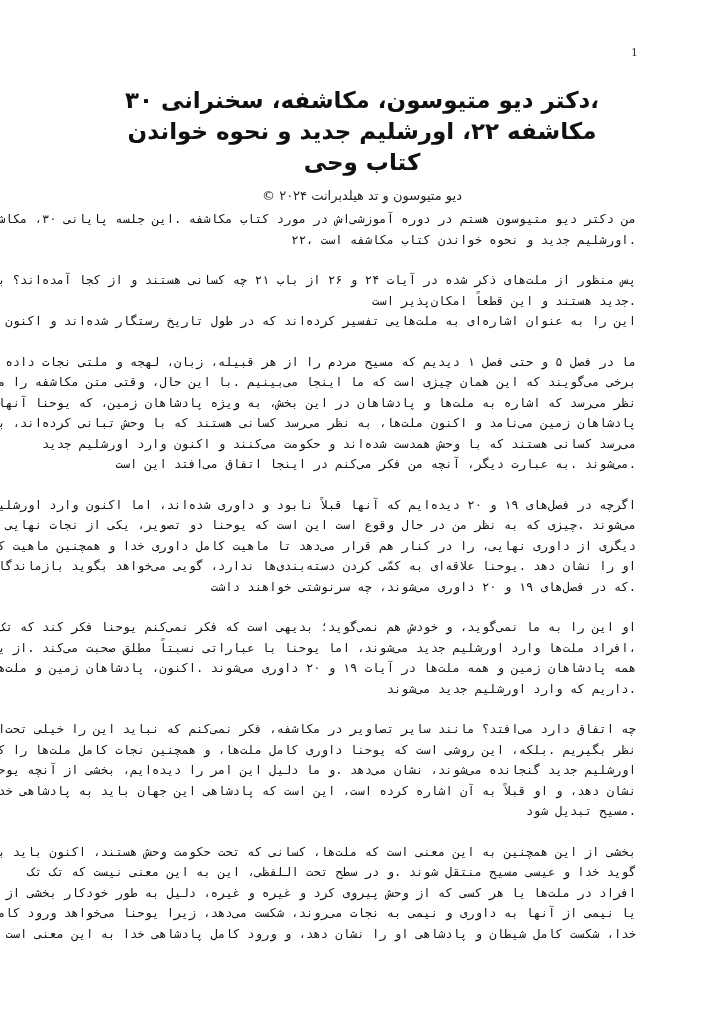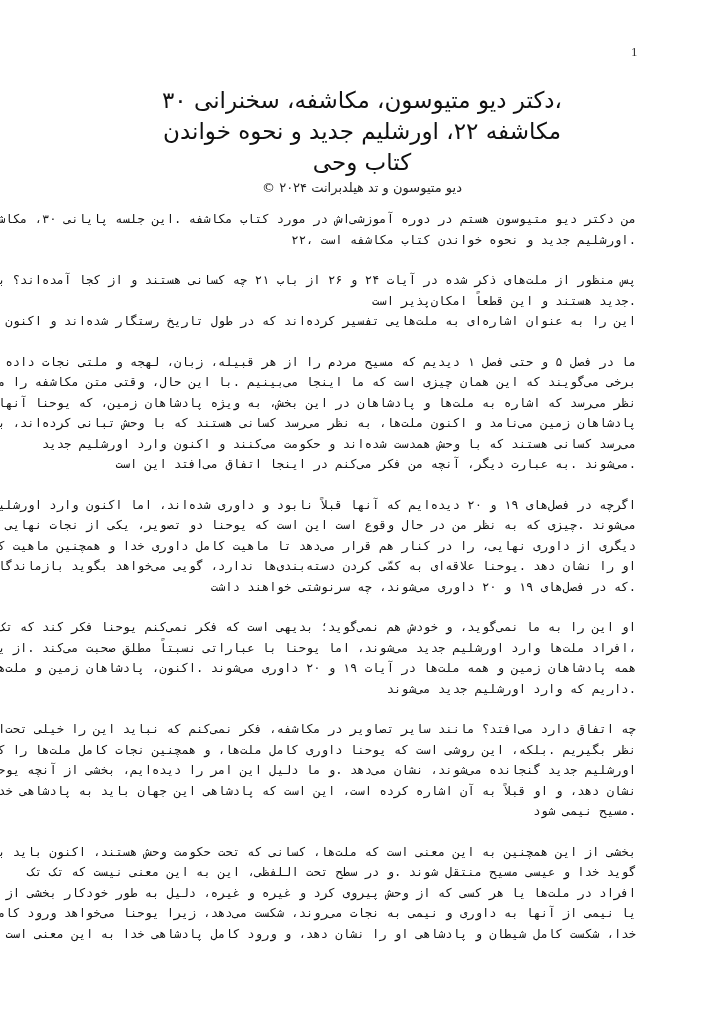--- a/index.html
+++ b/index.html
@@ -1,20 +1,20 @@
 <!DOCTYPE html>
 <html><head>
 <meta charset="utf-8">
 <style>
   html, body { margin: 0; padding: 0; background: #ffffff; }
   body { width: 724px; height: 1024px; position: relative; overflow: hidden; color: #111; font-family: "DejaVu Sans", sans-serif; }
   .page-number { position: absolute; top: 44px; left: 631px; font-family: "Liberation Serif", serif; font-size: 13px; color: #333; }
   .title-block { position: absolute; top: 85px; left: 0; width: 724px; text-align: center; direction: rtl; }
-  .title-line { font-size: 23px; font-weight: normal; line-height: 31px; color: #111; }
-  .subtitle { font-size: 13px; line-height: 20px; margin-top: 0px; color: #222; }
+  .title-line { font-size: 23px; font-weight: bold; line-height: 31px; color: #111; }
+  .subtitle { font-size: 13px; line-height: 20px; margin-top: 8px; color: #222; }
   .body { position: absolute; top: 210px; left: 86px; width: 550px; direction: rtl; text-align: right; }
   .para { font-size: 12.2px; line-height: 20.5px; margin: 0 0 20px 0; color: #111; font-family: Liberation Mono, monospace; }
   .para .line { display: block; white-space: nowrap; }
 </style>
 </head>
 <body>
 
 <div class="page-number">1</div>
 
 <div class="title-block">
@@ -53,21 +53,21 @@
     <span class="line">او این را به ما نمی‌گوید، و خودش هم نمی‌گوید؛ بدیهی است که فکر نمی‌کنم یوحنا فکر کند که تک تک</span>
     <span class="line">،افراد ملت‌ها وارد اورشلیم جدید می‌شوند، اما یوحنا با عباراتی نسبتاً مطلق صحبت می‌کند .از یک طرف</span>
     <span class="line">همه پادشاهان زمین و همه ملت‌ها در آیات ۱۹ و ۲۰ داوری می‌شوند .اکنون، پادشاهان زمین و ملت‌ها را</span>
     <span class="line">.داریم که وارد اورشلیم جدید می‌شوند</span>
   </p>
   <p class="para">
     <span class="line">چه اتفاق دارد می‌افتد؟ مانند سایر تصاویر در مکاشفه، فکر نمی‌کنم که نباید این را خیلی تحت‌اللفظی در</span>
     <span class="line">نظر بگیریم .بلکه، این روشی است که یوحنا داوری کامل ملت‌ها، و همچنین نجات کامل ملت‌ها را که در</span>
     <span class="line">اورشلیم جدید گنجانده می‌شوند، نشان می‌دهد .و ما دلیل این امر را دیده‌ایم، بخشی از آنچه یوحنا باید</span>
     <span class="line">نشان دهد، و او قبلاً به آن اشاره کرده است، این است که پادشاهی این جهان باید به پادشاهی خدا و عیسی</span>
-    <span class="line">.مسیح نیمی شود</span>
+    <span class="line">.مسیح تبدیل شود</span>
   </p>
   <p class="para">
     <span class="line">بخشی از این همچنین به این معنی است که ملت‌ها، کسانی که تحت حکومت وحش هستند، اکنون باید به</span>
     <span class="line">گوید خدا و عیسی مسیح منتقل شوند .و در سطح تحت اللفظی، این به این معنی نیست که تک تک</span>
     <span class="line">افراد در ملت‌ها یا هر کسی که از وحش پیروی کرد و غیره و غیره، دلیل به طور خودکار بخشی از اورشلیم</span>
     <span class="line">یا نیمی از آنها به داوری و نیمی به نجات می‌روند، شکست می‌دهد، زیرا یوحنا می‌خواهد ورود کامل پادشاهی</span>
     <span class="line">خدا، شکست کامل شیطان و پادشاهی او را نشان دهد، و ورود کامل پادشاهی خدا به این معنی است که</span>
   </p>
 </div>
 

